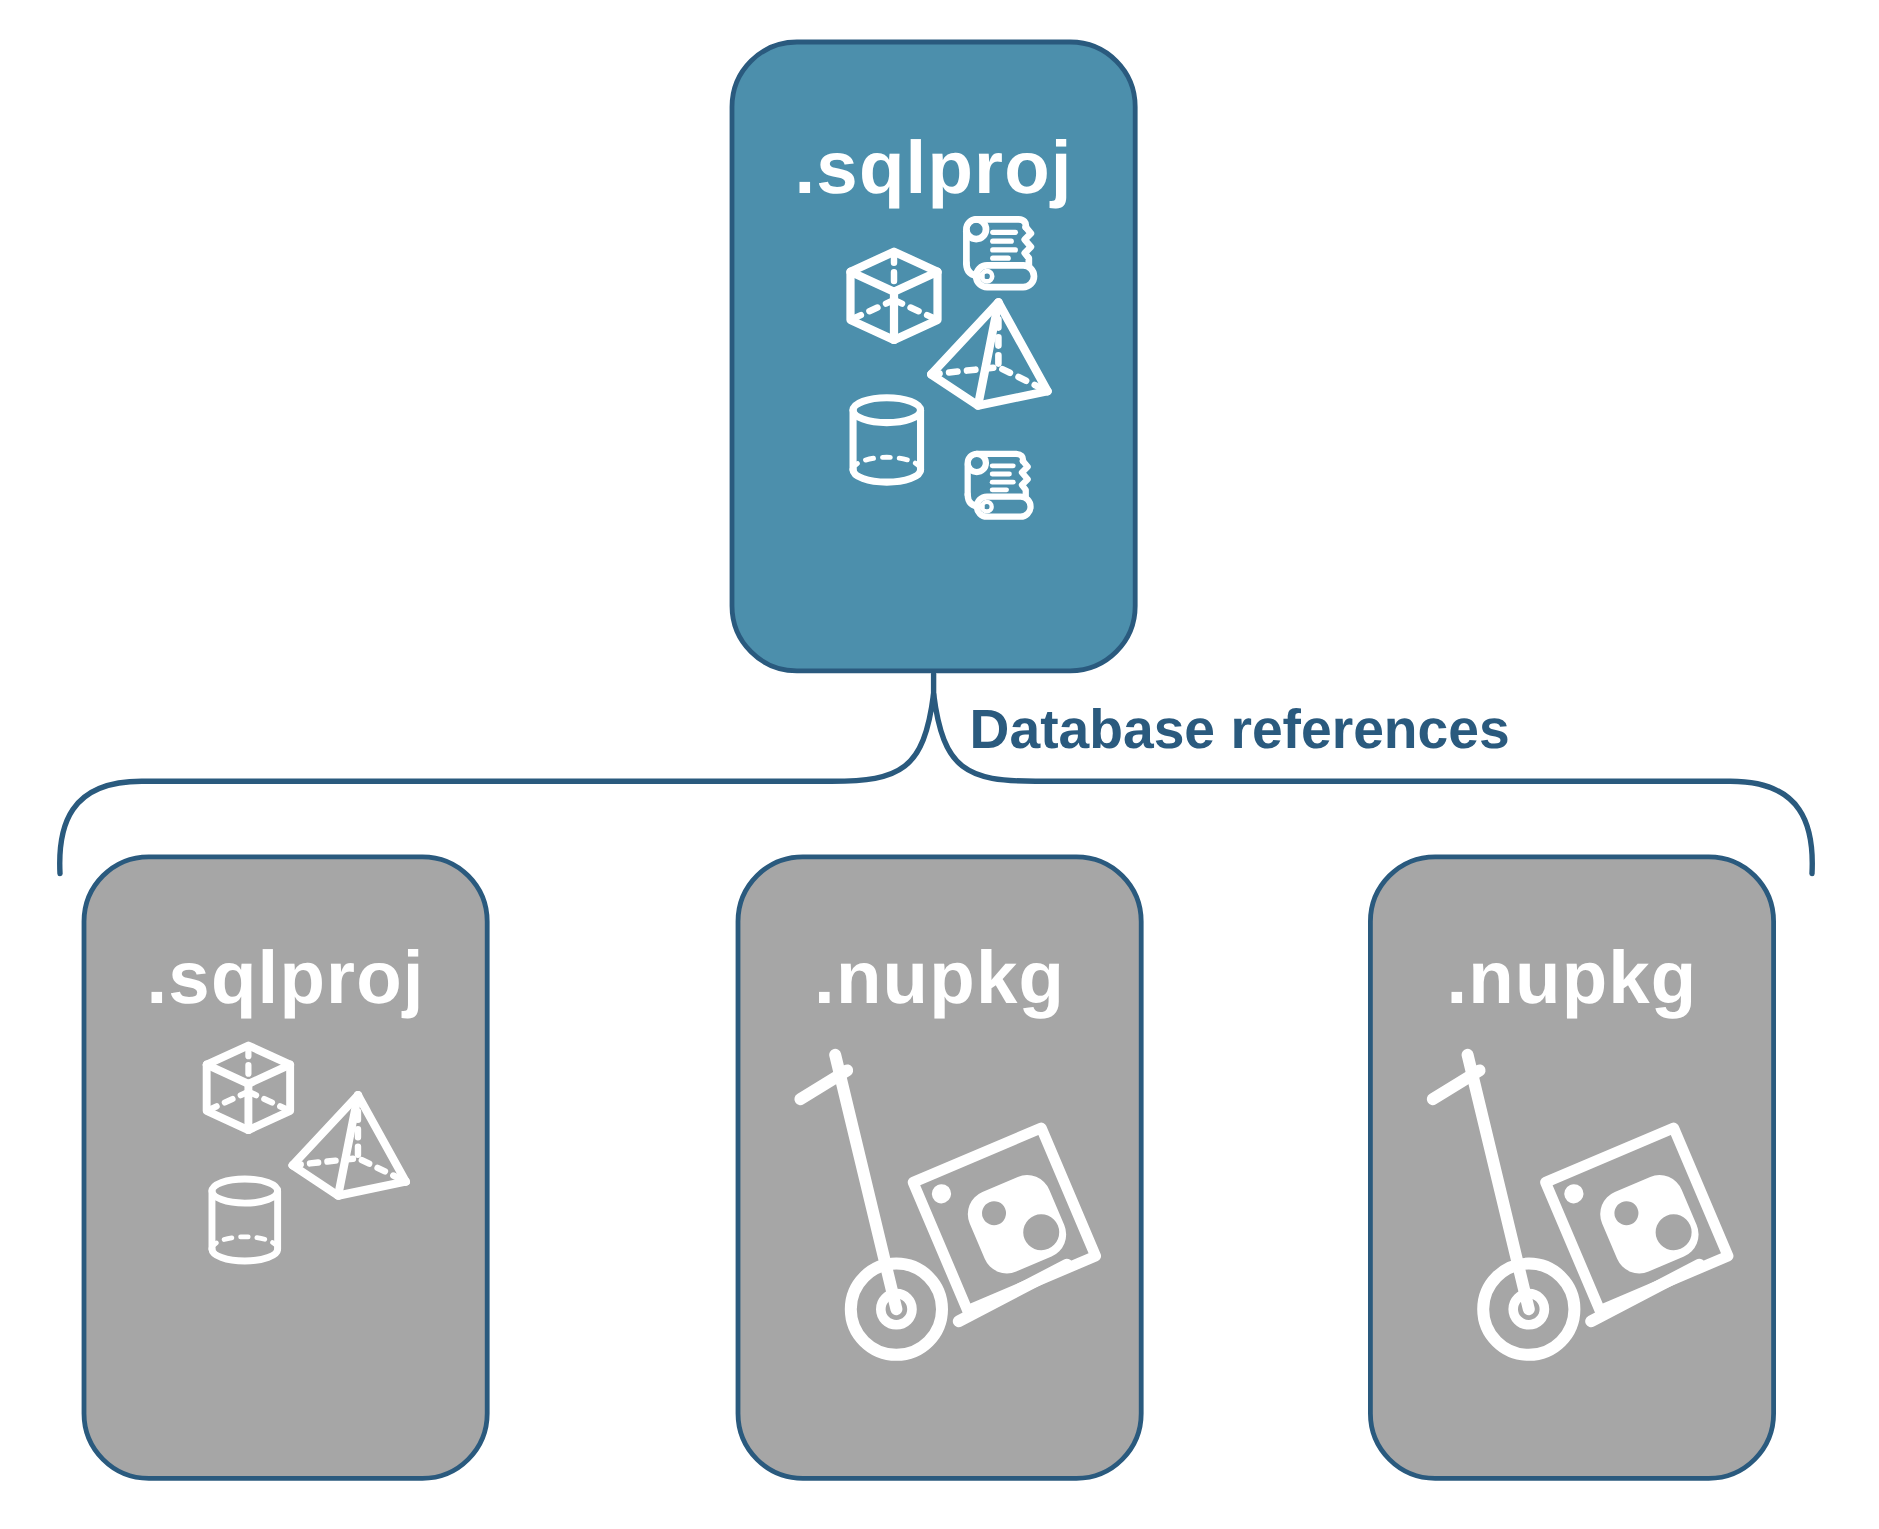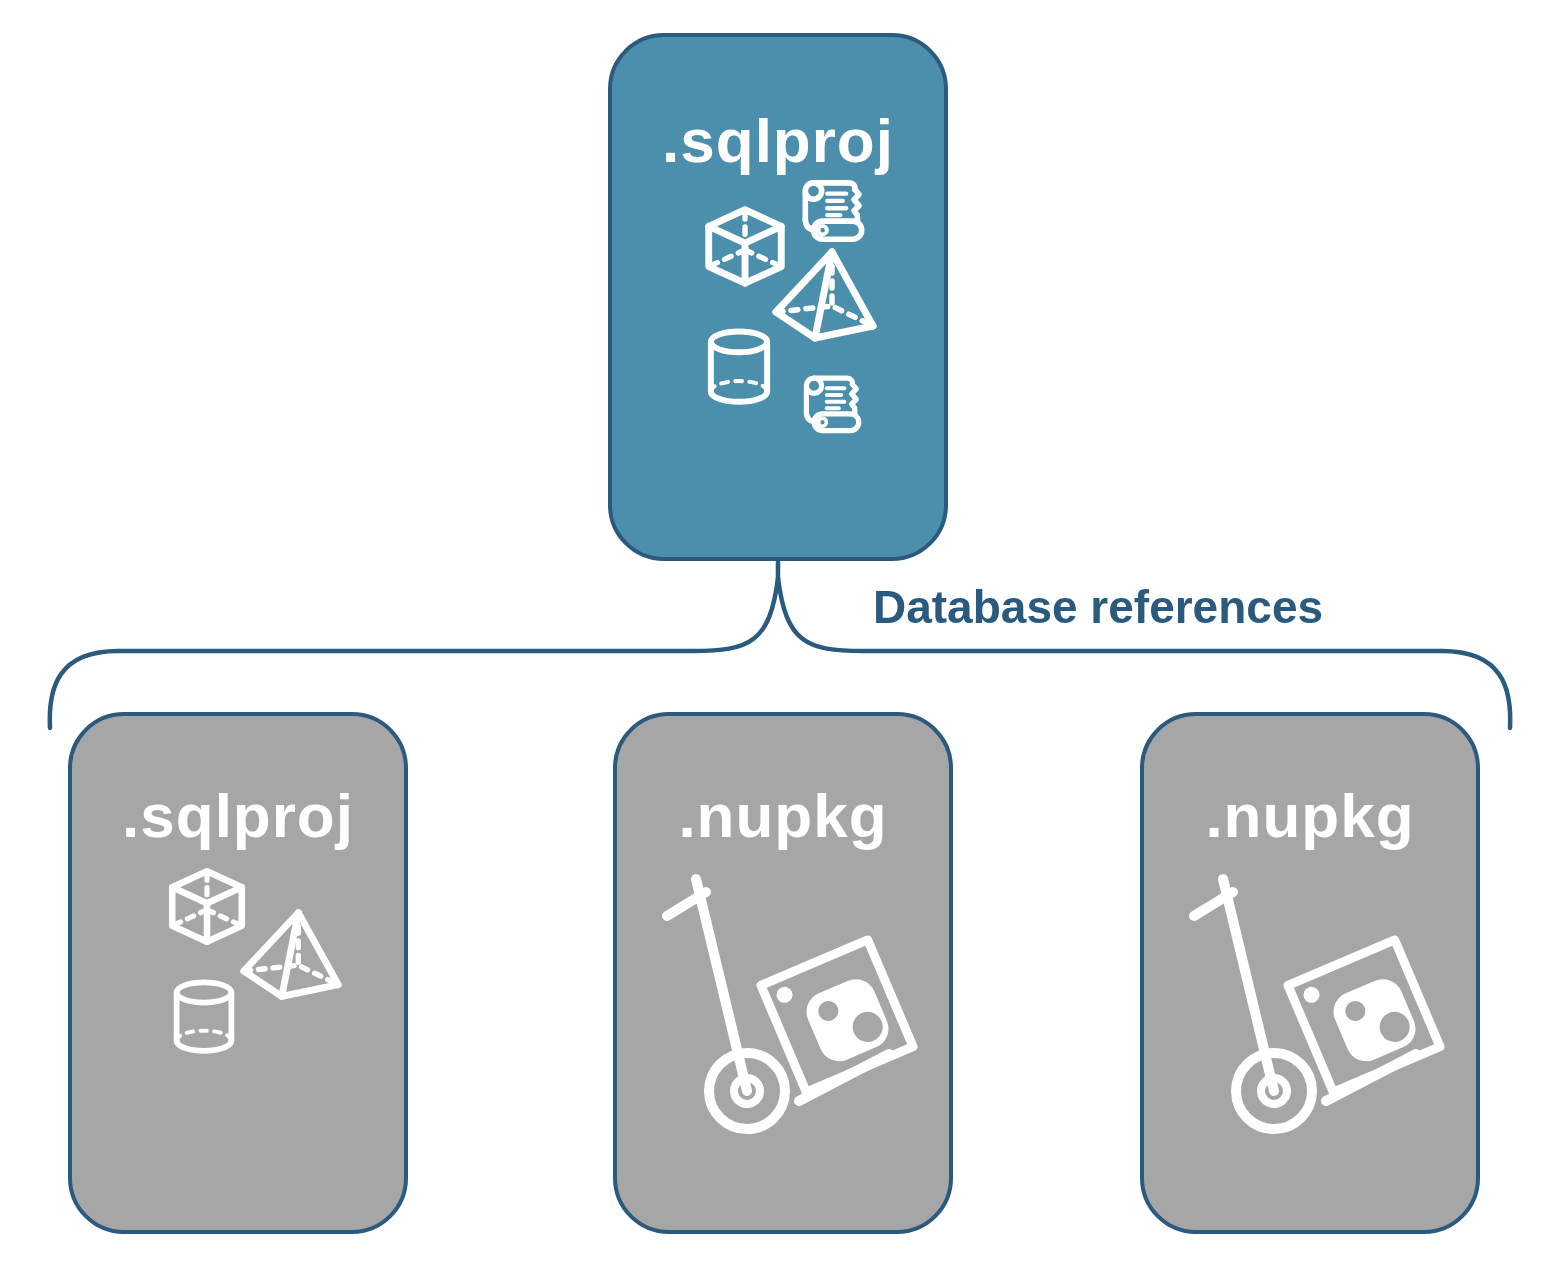--- a/index.html
+++ b/index.html
@@ -24,21 +24,21 @@
   .card.child.c1{left:613px;}
   .card.child.c2{left:1140px;}
   .card-title{
     position:absolute;left:0;right:0;top:38px;text-align:center;
     font-size:62px;font-weight:700;color:#ffffff;letter-spacing:1px;line-height:1;margin-top:35px;
   }
   .card.child .card-title{top:34px;}
   .icon-layer{position:absolute;left:0;top:0;}
   .brace-layer{position:absolute;left:0;top:0;pointer-events:none;}
   .connector-label{
-    position:absolute;left:873px;top:580px;
+    position:absolute;left:808px;top:580px;
     font-size:46px;font-weight:700;color:var(--accent);line-height:1.2;white-space:nowrap;
   }
   .defs-holder{position:absolute;width:0;height:0;overflow:hidden;}
 </style>
 </head>
 <body>
 
 <div class="canvas">
 
   <svg class="defs-holder" aria-hidden="true">

